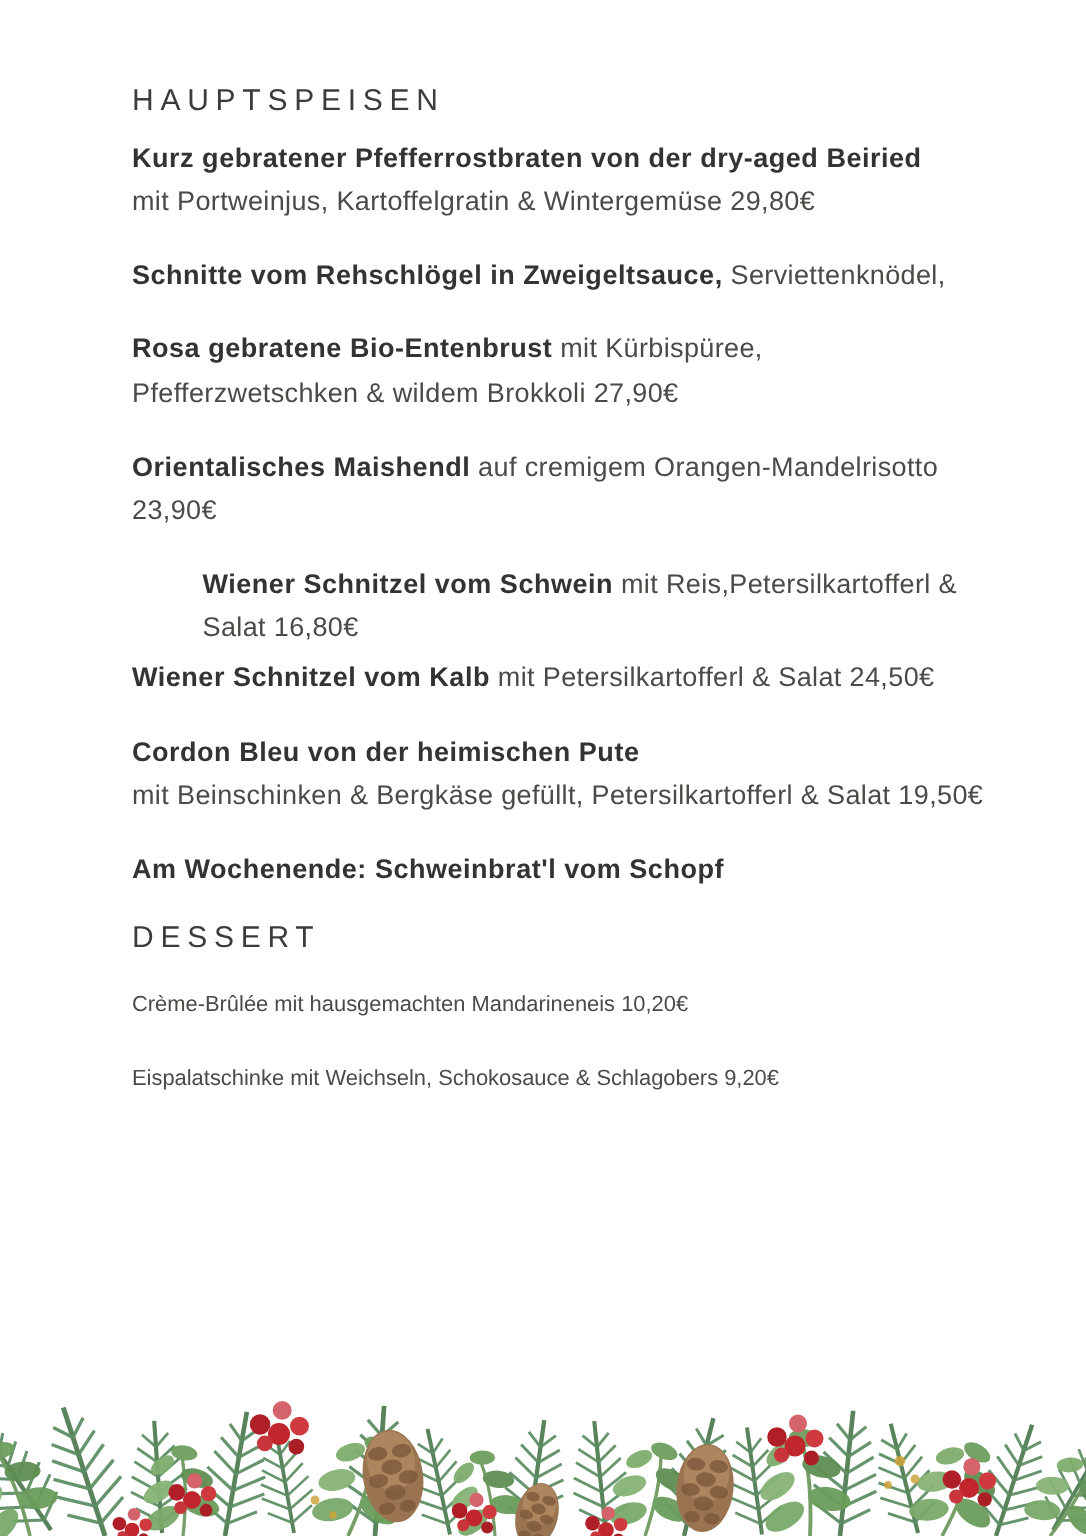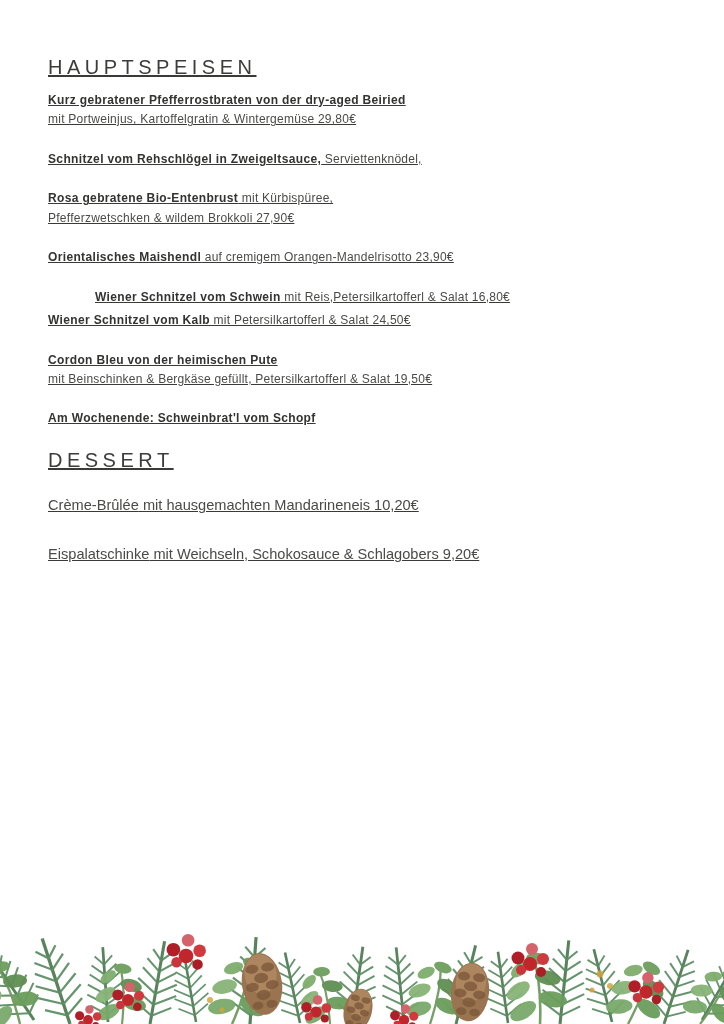--- a/index.html
+++ b/index.html
@@ -11,39 +11,38 @@
     height: 1024px;
     background: #ffffff;
     font-family: "Liberation Sans", sans-serif;
     color: #3a3a38;
     overflow: hidden;
     position: relative;
   }
   .page {
     position: absolute;
     inset: 0;
-    padding: 56px 64px 0 48px;
+    padding: 56px 64px 0 88px;
     box-sizing: border-box;
-    text-decoration: underline;
   }
   .section-title {
     font-size: 20px;
     letter-spacing: 4.5px;
     font-weight: 400;
     color: #3c3c3a;
     margin: 0 0 12px 0;
   }
   .section-title.dessert {
     margin-top: 20px;
     margin-bottom: 22px;
   }
   .dish {
     margin-bottom: 20px;
     line-height: 1.62;
-    font-size: 12px;
+    font-size: 18px;
     color: #4a4a47;
     max-width: 600px;
   }
   .dish.tight {
     margin-bottom: 4px;
     margin-left: 47px;
   }
   .dish .nm {
     font-weight: bold;
     color: #333331;
@@ -88,21 +87,21 @@
     <span class="line">
       <span class="nm">Kurz gebratener Pfefferrostbraten von der dry-aged Beiried</span>
     </span>
     <span class="line">
       <span class="ds">mit Portweinjus, Kartoffelgratin &amp; Wintergemüse 29,80€</span>
     </span>
   </div>
 
   <div class="dish">
     <span class="line">
-      <span class="nm">Schnitzel vom Rehschlögel in Zweigeltsauce,</span><span class="ds"> Serviettenknödel,</span>
+      <span class="nm">Schnitte vom Rehschlögel in Zweigeltsauce,</span><span class="ds"> Serviettenknödel,</span>
     </span>
   </div>
 
   <div class="dish">
     <span class="line">
       <span class="nm">Rosa gebratene Bio-Entenbrust</span><span class="ds"> mit Kürbispüree,</span>
     </span>
     <span class="line">
       <span class="ds">Pfefferzwetschken &amp; wildem Brokkoli 27,90€</span>
     </span>

